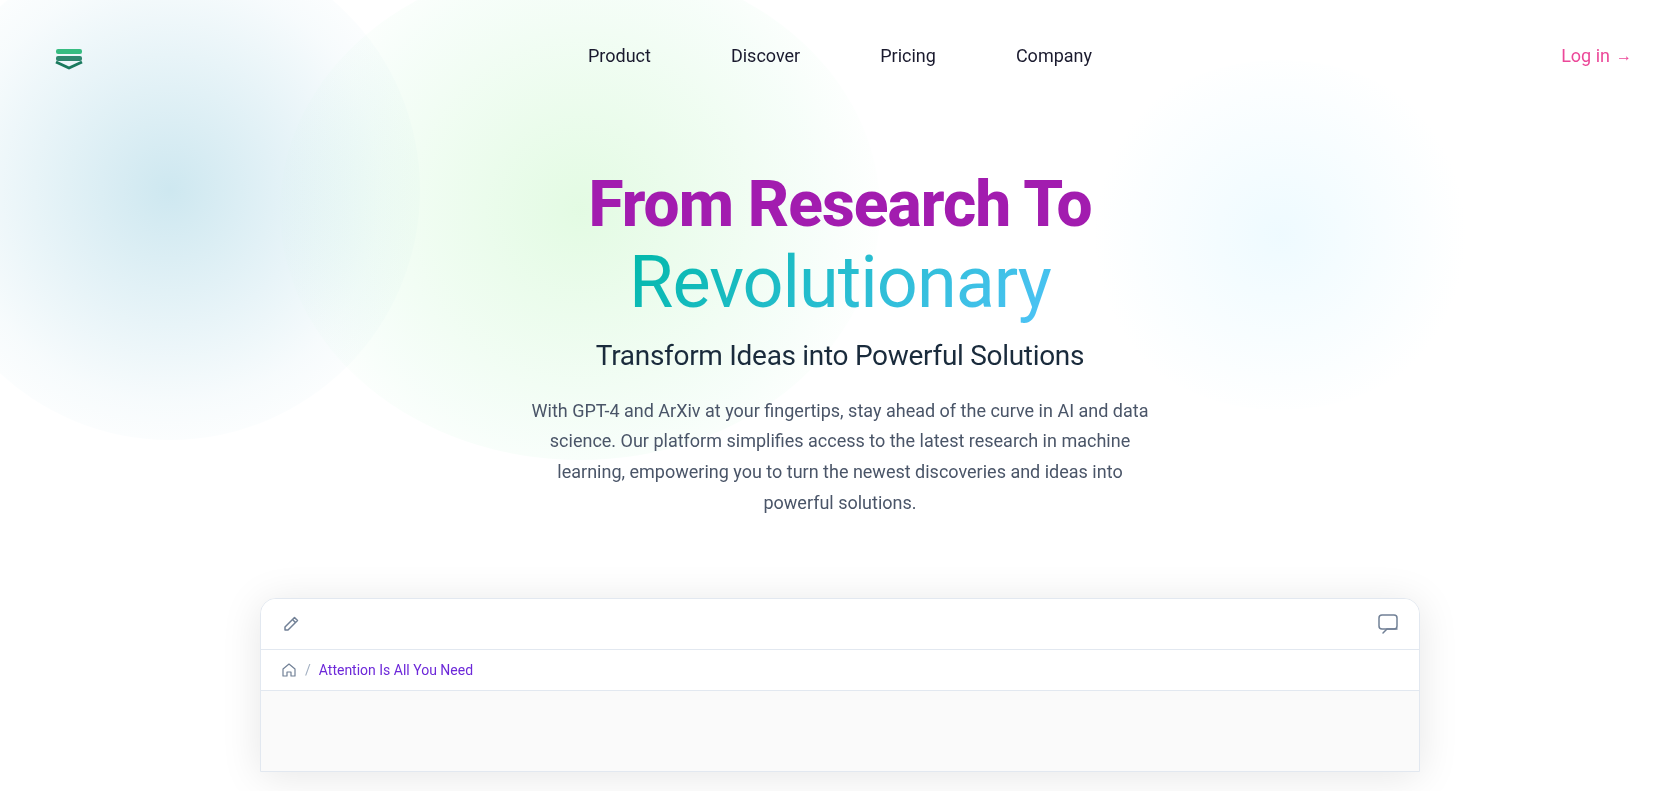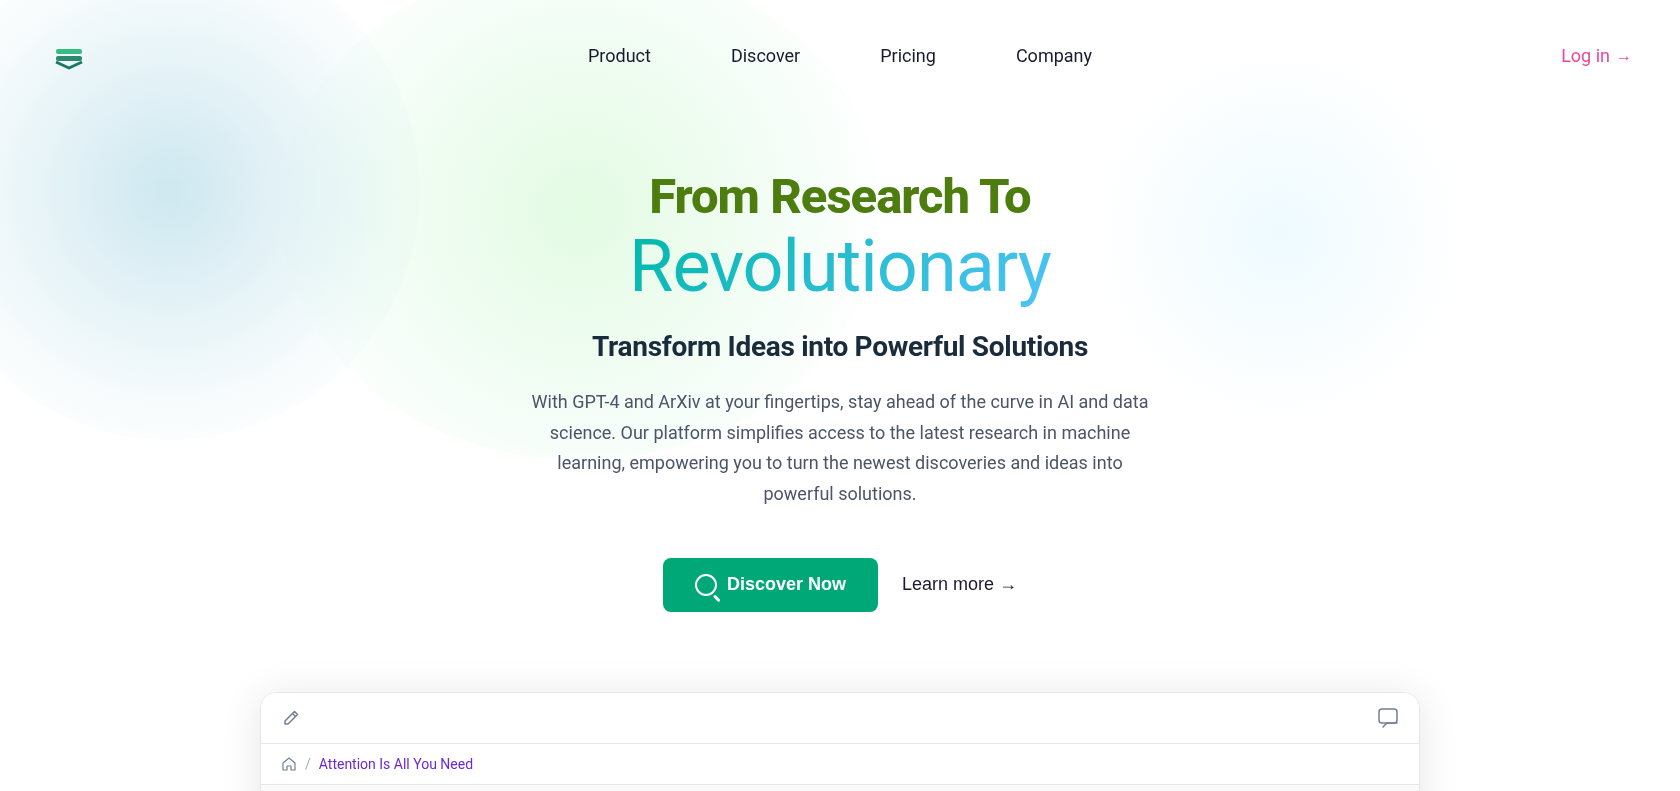--- a/index.html
+++ b/index.html
@@ -117,43 +117,43 @@
       position: relative;
       z-index: 5;
       display: flex;
       flex-direction: column;
       align-items: center;
       text-align: center;
       padding: 80px 20px 60px;
     }
 
     .hero-title-line1 {
-      font-size: 49px;
+      font-size: 64px;
       font-weight: 800;
-      color: #4d7c0f;
+      color: #a21caf;
       line-height: 1.1;
       letter-spacing: -1px;
     }
 
     .hero-title-line2 {
       font-size: 72px;
       font-weight: 400;
       background: linear-gradient(135deg, #00b8a9 0%, #4fc3f7 100%);
       -webkit-background-clip: text;
       -webkit-text-fill-color: transparent;
       background-clip: text;
       line-height: 1.2;
       letter-spacing: -1px;
     }
 
     .hero-subtitle {
       font-size: 28px;
-      font-weight: 700;
+      font-weight: 400;
       color: #1a2b3c;
-      margin-top: 20px;
+      margin-top: 12px;
       letter-spacing: -0.3px;
     }
 
     .hero-description {
       font-size: 18px;
       color: #4a5568;
       max-width: 640px;
       margin-top: 24px;
       line-height: 1.7;
       font-weight: 400;
@@ -328,29 +328,20 @@
     <span class="nav-login-arrow">→</span>
   </a>
 </nav>
 
 <section class="hero">
   <h1 class="hero-title-line1">From Research To</h1>
   <h1 class="hero-title-line2">Revolutionary</h1>
   <h2 class="hero-subtitle">Transform Ideas into Powerful Solutions</h2>
   <p class="hero-description">With GPT-4 and ArXiv at your fingertips, stay ahead of the curve in AI and data science. Our platform simplifies access to the latest research in machine learning, empowering you to turn the newest discoveries and ideas into powerful solutions.</p>
 
-  <div class="hero-buttons">
-    <button class="btn-discover">
-      <span class="search-icon-circle"></span>
-      <span>Discover Now</span>
-    </button>
-    <button class="btn-learn-more">
-      <span>Learn more →</span>
-    </button>
-  </div>
 </section>
 
 <div class="preview-container">
   <div class="preview-window">
     <div class="preview-toolbar">
       <div class="toolbar-left">
         <svg class="pencil-icon" viewBox="0 0 20 20" fill="none">
           <path d="M13.5 3.5L16.5 6.5L7 16H4V13L13.5 3.5Z" stroke="#718096" stroke-width="1.5" stroke-linejoin="round" fill="none"></path>
           <path d="M11.5 5.5L14.5 8.5" stroke="#718096" stroke-width="1.5"></path>
         </svg>

